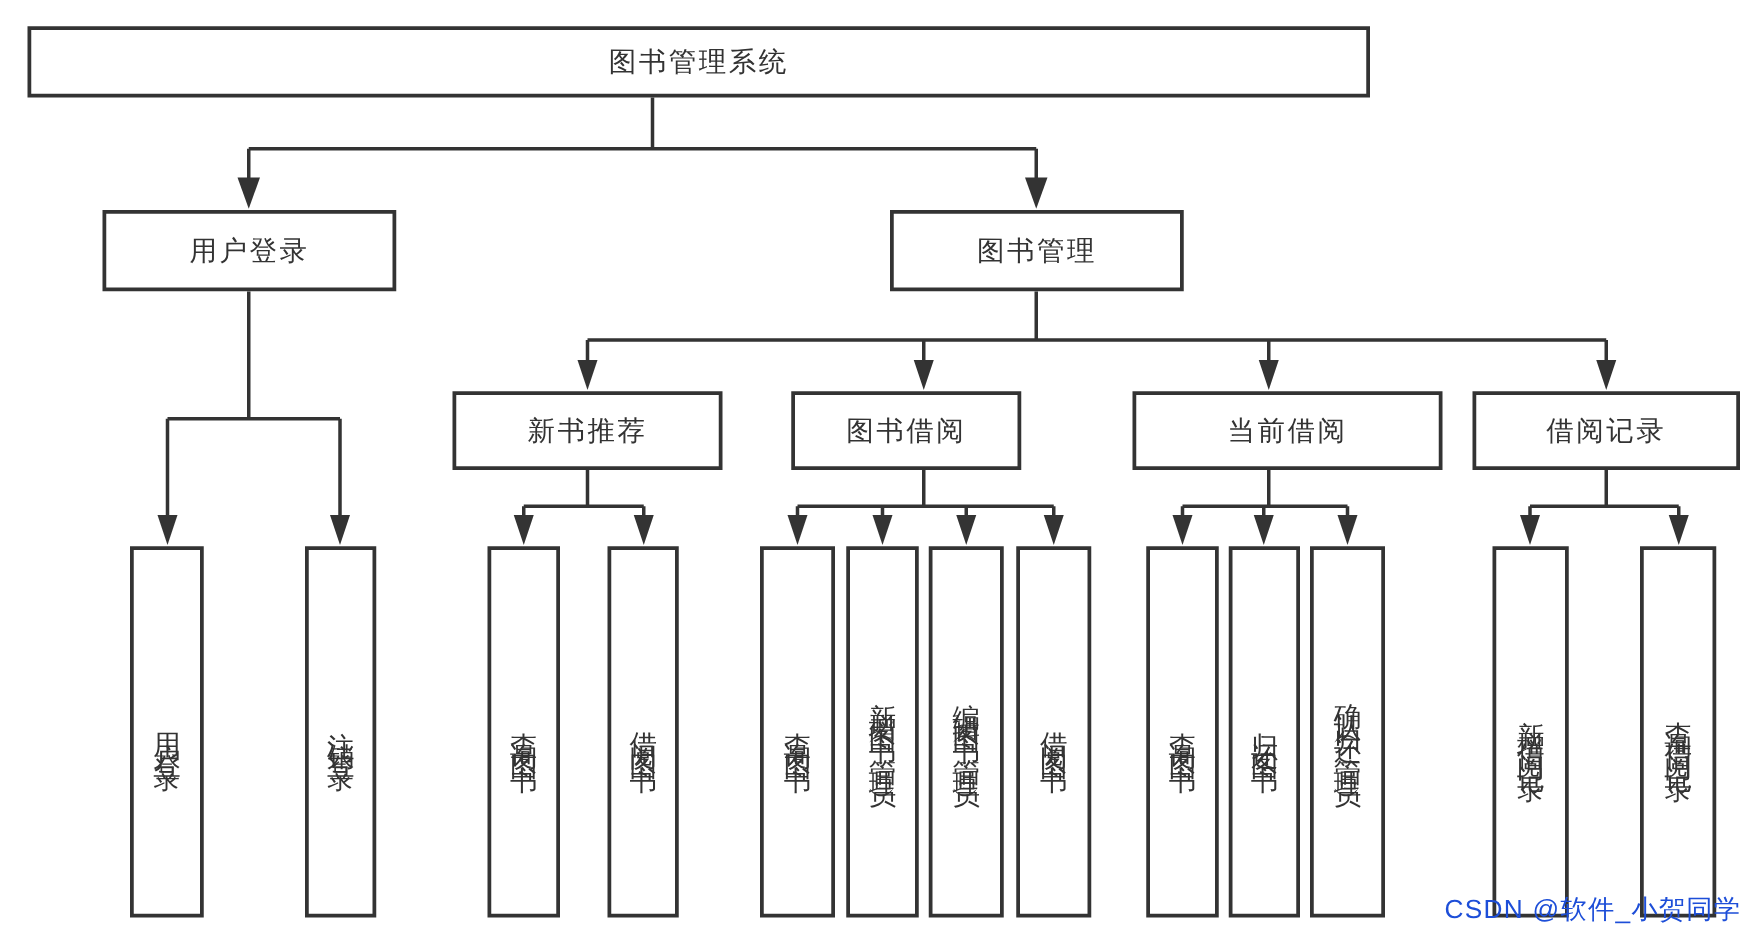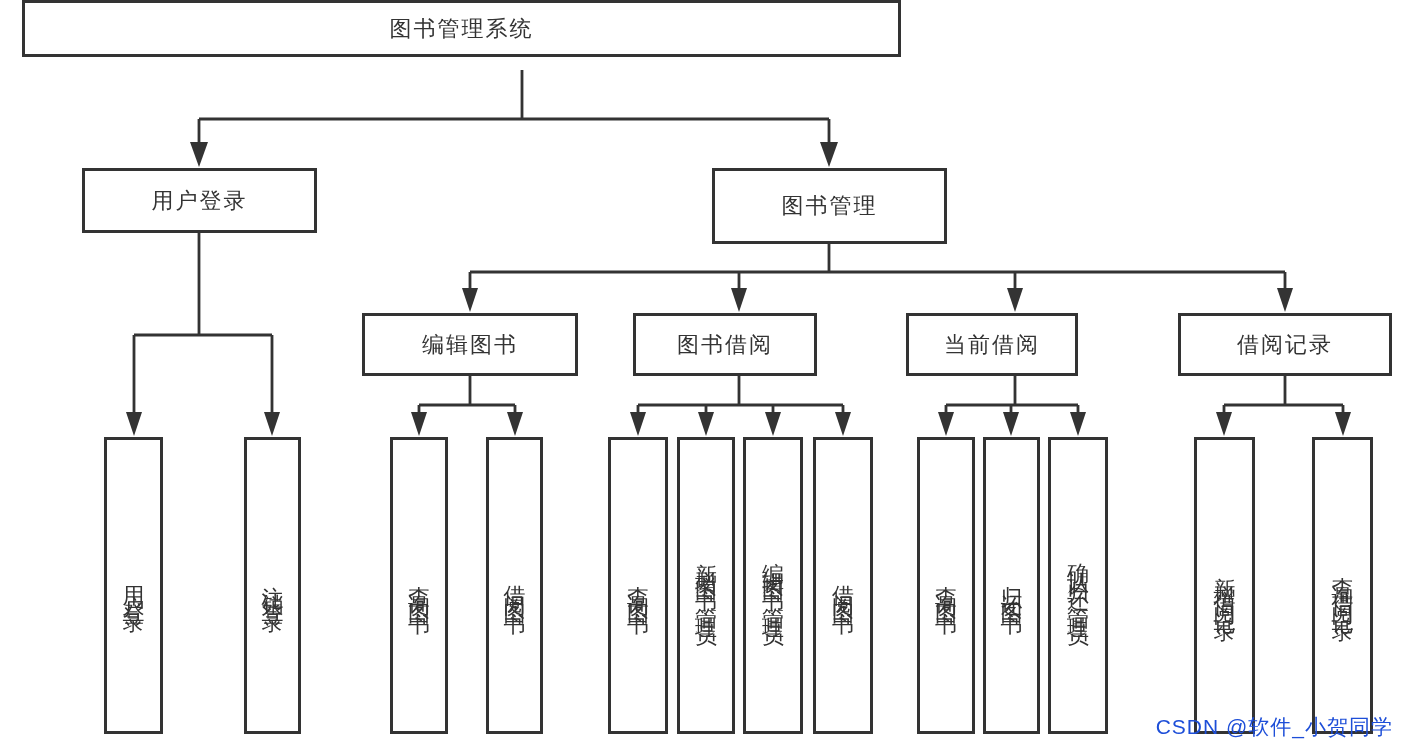--- a/index.html
+++ b/index.html
@@ -71,38 +71,38 @@
       <polygon points="765,412 781,412 773,436"></polygon>
       <polygon points="835,412 851,412 843,436"></polygon>
       <polygon points="938,412 954,412 946,436"></polygon>
       <polygon points="1003,412 1019,412 1011,436"></polygon>
       <polygon points="1070,412 1086,412 1078,436"></polygon>
       <polygon points="1216,412 1232,412 1224,436"></polygon>
       <polygon points="1335,412 1351,412 1343,436"></polygon>
     </g>
   </svg>
 
-  <div class="box" style="left:22px;top:0;width:879px;height:57px">
+  <div class="box" style="left:22px;top:21px;width:1074px;height:57px">
     <span class="hlabel">图书管理系统</span>
   </div>
 
   <div class="box" style="left:82px;top:168px;width:235px;height:65px">
     <span class="hlabel">用户登录</span>
   </div>
-  <div class="box" style="left:712px;top:168px;width:235px;height:76px">
+  <div class="box" style="left:712px;top:168px;width:235px;height:65px">
     <span class="hlabel">图书管理</span>
   </div>
 
   <div class="box" style="left:362px;top:313px;width:216px;height:63px">
-    <span class="hlabel">编辑图书</span>
+    <span class="hlabel">新书推荐</span>
   </div>
   <div class="box" style="left:633px;top:313px;width:184px;height:63px">
     <span class="hlabel">图书借阅</span>
   </div>
-  <div class="box" style="left:906px;top:313px;width:172px;height:63px">
+  <div class="box" style="left:906px;top:313px;width:248px;height:63px">
     <span class="hlabel">当前借阅</span>
   </div>
   <div class="box" style="left:1178px;top:313px;width:214px;height:63px">
     <span class="hlabel">借阅记录</span>
   </div>
 
   <div class="box leaf" style="left:104px;width:59px">
     <span class="vlabel">用户登录</span>
   </div>
   <div class="box leaf" style="left:244px;width:57px">

